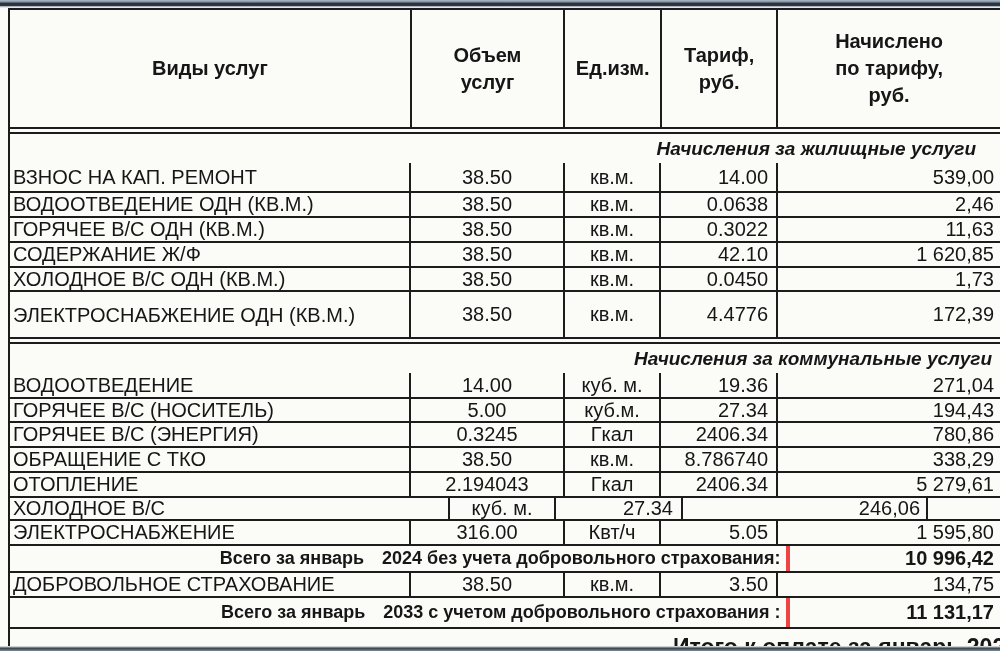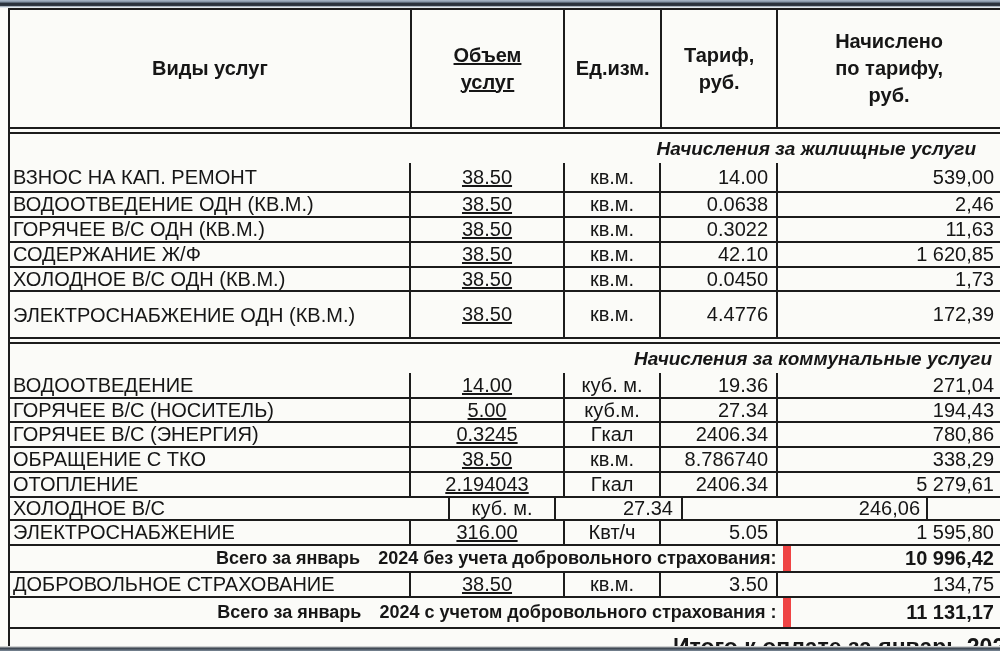--- a/index.html
+++ b/index.html
@@ -16,21 +16,21 @@
     position:absolute;bottom:0;left:0;width:1000px;height:5px;
     background:linear-gradient(to bottom,#fbfbf8 0%,#3a434e 45%,#7c8a98 100%);
   }
   .bill{
     position:absolute;left:8px;top:8px;width:992px;
     border-top:2px solid #1c1c1c;border-left:2px solid #1c1c1c;
   }
   .tr{display:flex;box-sizing:border-box;border-bottom:2px solid #1c1c1c;background:#fbfbf8;}
   .td{box-sizing:border-box;border-right:2px solid #1c1c1c;display:flex;align-items:center;overflow:hidden;white-space:nowrap;}
   .c1{width:440px;padding-left:3px;}
-  .c2{width:168px;justify-content:center;text-decoration:underline;}
+  .c2{width:168px;justify-content:center;}
   .c3{width:106px;justify-content:center;}
   .c4{width:127px;justify-content:flex-end;padding-right:8px;}
   .c5{width:245px;justify-content:flex-end;padding-right:6px;}
   .c6{flex:1;border-right:none;}
   .data-row{font-size:20px;}
   .data-row .td{height:auto;}
   
   .head-row{height:119px;font-weight:bold;font-size:20px;}
   .head-row .td{justify-content:center;text-align:center;padding:0;white-space:pre-line;line-height:1.35;}
   
@@ -38,21 +38,21 @@
     margin-top:3px;border-top:2px solid #1c1c1c;height:29px;
     display:flex;align-items:center;justify-content:flex-end;
     font-weight:bold;font-style:italic;font-size:19px;
   }
   .pad-r22{padding-right:26px;}
   .pad-r10{padding-right:10px;}
   
   .wrap2 .c1{white-space:normal;line-height:22px;}
   
   .subtotal-row{font-weight:bold;}
-  .merged{box-sizing:border-box;width:907px;border-right:8px solid #ef4444;
+  .merged{box-sizing:border-box;width:907px;border-right:4px solid #ef4444;
     display:flex;align-items:center;justify-content:flex-end;gap:18px;
     font-size:18px;padding-right:6px;overflow:hidden;white-space:nowrap;}
   .subtotal-amount{font-size:20px;text-align:right;}
   
   .grand-row{height:40px;border-bottom:none;display:flex;align-items:flex-start;justify-content:flex-end;
     font-weight:bold;font-size:23px;padding-top:5px;}
   .grand-row .grand-label{white-space:nowrap;margin-right:-16px;}
 </style>
 </head>
 <body>
@@ -198,21 +198,21 @@
       <div class="td c2">38.50</div>
       <div class="td c3">кв.м.</div>
       <div class="td c4">3.50</div>
       <div class="td c5">134,75</div>
       <div class="td c6"></div>
     </div>
 
     <div class="tr subtotal-row" style="height:31px">
       <div class="merged">
         <span>Всего за январь</span>
-        <span>2024 с учетом добровольного страхования :</span>
+        <span>2033 с учетом добровольного страхования :</span>
       </div>
       <div class="td c5 subtotal-amount">11 131,17</div>
       <div class="td c6"></div>
     </div>
 
     <div class="tr grand-row">
       <span class="grand-label">Итого к оплате за январь 2024</span>
     </div>
 
   </div>

